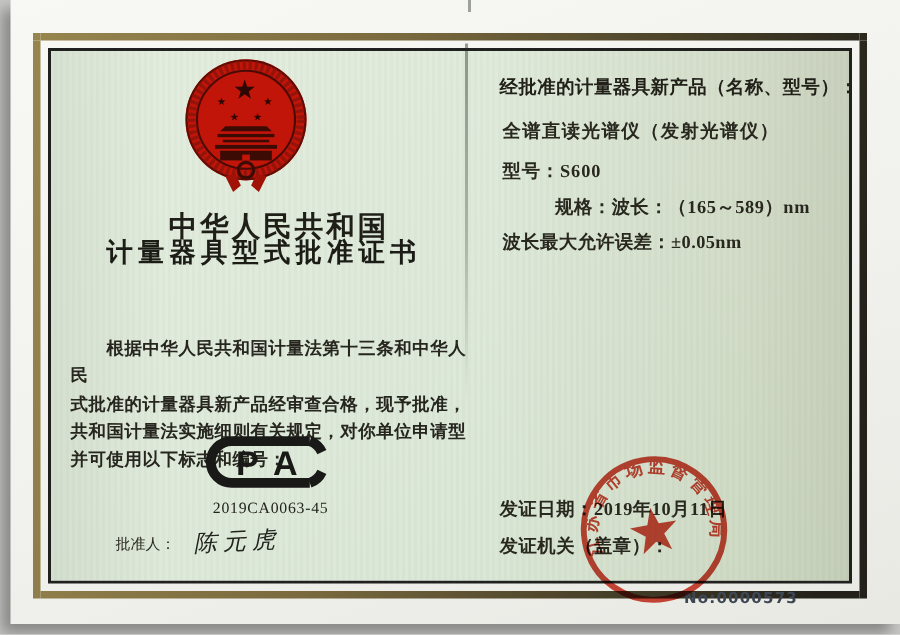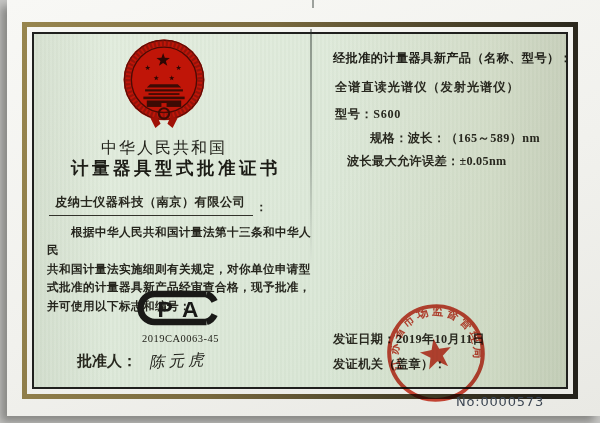--- a/index.html
+++ b/index.html
@@ -38,58 +38,58 @@
   }
   .fold-notch {
     position:absolute; left:305px; top:0; width:2px; height:8px; z-index:1;
     background:rgba(25,35,28,.4);
   }
 
   .txt { position:absolute; z-index:2; color:#28281f; }
 
   
   .emblem { position:absolute; left:114px; top:36px; width:86px; height:98px; z-index:2; }
-  .country  { left:32px; top:138px; width:250px; text-align:center;
-              font-size:16px; font-weight:normal; letter-spacing:2px; color:#1f1f18; }
+  .country  { left:54px; top:138px; width:250px; text-align:center;
+              font-size:19px; font-weight:bold; letter-spacing:2px; color:#1f1f18; }
   .title    { left:30px; top:156px; width:278px; text-align:center;
               font-size:17.5px; font-weight:bold; letter-spacing:3.5px; color:#1c1c16; }
 
   .company-row { left:42px; top:194px; display:flex; align-items:flex-end; }
   .company { font-size:12.2px; font-weight:600; letter-spacing:.5px;
              border-bottom:1.5px solid #33332b; padding:0 8px 4px 6px; min-width:188px; }
   .company-colon { font-size:12px; font-weight:600; padding-left:2px; }
 
   .para { left:40px; top:224px; width:270px; font-size:11.6px; font-weight:600;
           line-height:18.4px; letter-spacing:.4px; color:#26261e; }
   .para .indent { text-indent:24px; }
 
   .cpa-wrap { position:absolute; left:122px; top:288px; width:90px; z-index:2; text-align:right; }
   .cpa-num { font-size:10.5px; letter-spacing:.5px; color:#23231c; margin-top:1px;
              font-family:"Liberation Serif",serif; }
 
   .approver-row { left:70px; top:351px; display:flex; align-items:baseline; }
-  .approver-label { font-size:15px; font-weight:700; }
+  .approver-label { font-size:10px; font-weight:400; }
   .signature { font-size:15.5px; font-style:italic; margin-left:12px; letter-spacing:4px;
                transform:rotate(-3deg); color:#22221c; }
 
   
   .r-heading { left:326px; top:50px;  font-size:12.2px; font-weight:700; letter-spacing:.4px; color:#21211a; }
   .r-product { left:328px; top:79px;  font-size:12.2px; font-weight:700; letter-spacing:1px; }
   .r-model   { left:328px; top:106px; font-size:12.2px; font-weight:700; letter-spacing:.6px; }
   .r-spec    { left:328px; top:130px; font-size:12.2px; font-weight:700; letter-spacing:.4px;margin-left:35px; }
-  .r-error   { left:328px; top:153px; font-size:12.2px; font-weight:700; letter-spacing:.3px;margin-left:12px; }
+  .r-error   { left:328px; top:153px; font-size:12.2px; font-weight:700; letter-spacing:.3px; }
   .r-blank   { left:366px; top:176px; font-size:12.2px; font-weight:700; letter-spacing:7px; }
   .r-date    { left:326px; top:331px; font-size:12.2px; font-weight:700; letter-spacing:.4px; }
   .r-issuer  { left:326px; top:356px; font-size:12.2px; font-weight:700; letter-spacing:.4px; }
 
   .seal { position:absolute; left:377px; top:301px; width:104px; height:104px; z-index:3;
           mix-blend-mode:multiply; opacity:.93; transform:rotate(-10deg); }
 
   .serial { left:449px; top:394px; font-family:"DejaVu Sans","Liberation Sans",sans-serif;
-            font-size:13px; letter-spacing:.8px; color:#3d4754; font-weight:400; }
+            font-size:10px; letter-spacing:.8px; color:#3d4754; font-weight:700; }
 </style>
 </head>
 <body>
 
 <div class="stage">
   <div class="paper">
 
     <div class="band">
       <div class="line">
         <div class="green"></div>
@@ -121,29 +121,25 @@
         <rect x="47" y="77" width="6" height="4.5" fill="#c01508"></rect>
       </g>
       <circle cx="50" cy="89" r="6" fill="none" stroke="#3c0b04" stroke-width="2.4"></circle>
       <polygon points="34,94 40,106 46,101 42,92" fill="#a01106"></polygon>
       <polygon points="66,94 60,106 54,101 58,92" fill="#a01106"></polygon>
     </svg>
 
     <div class="txt country">中华人民共和国</div>
     <div class="txt title">计量器具型式批准证书</div>
 
-    <div class="txt company-row">
-      <span class="company">皮纳士仪器科技（南京）有限公司</span>
-      <span class="company-colon">：</span>
-    </div>
 
     <div class="txt para">
       <div class="indent">根据中华人民共和国计量法第十三条和中华人民</div>
+      <div>式批准的计量器具新产品经审查合格，现予批准，</div>
       <div>共和国计量法实施细则有关规定，对你单位申请型</div>
-      <div>式批准的计量器具新产品经审查合格，现予批准，</div>
       <div>并可使用以下标志和编号：</div>
     </div>
 
     <div class="cpa-wrap">
       <svg width="88" height="40" viewBox="0 0 120 52">
         <path d="M 103,7 H 32 A 19,19 0 0 0 32,45 H 103" fill="none" stroke="#191917" stroke-width="9"></path>
         <path d="M 103,7 A 19,19 0 0 1 114,17" fill="none" stroke="#191917" stroke-width="9"></path>
         <path d="M 103,45 A 19,19 0 0 0 114,35" fill="none" stroke="#191917" stroke-width="9"></path>
         <text x="36" y="38" font-size="31" font-weight="bold" letter-spacing="3" font-family="Liberation Sans, sans-serif" fill="#191917">P A</text>
       </svg>

